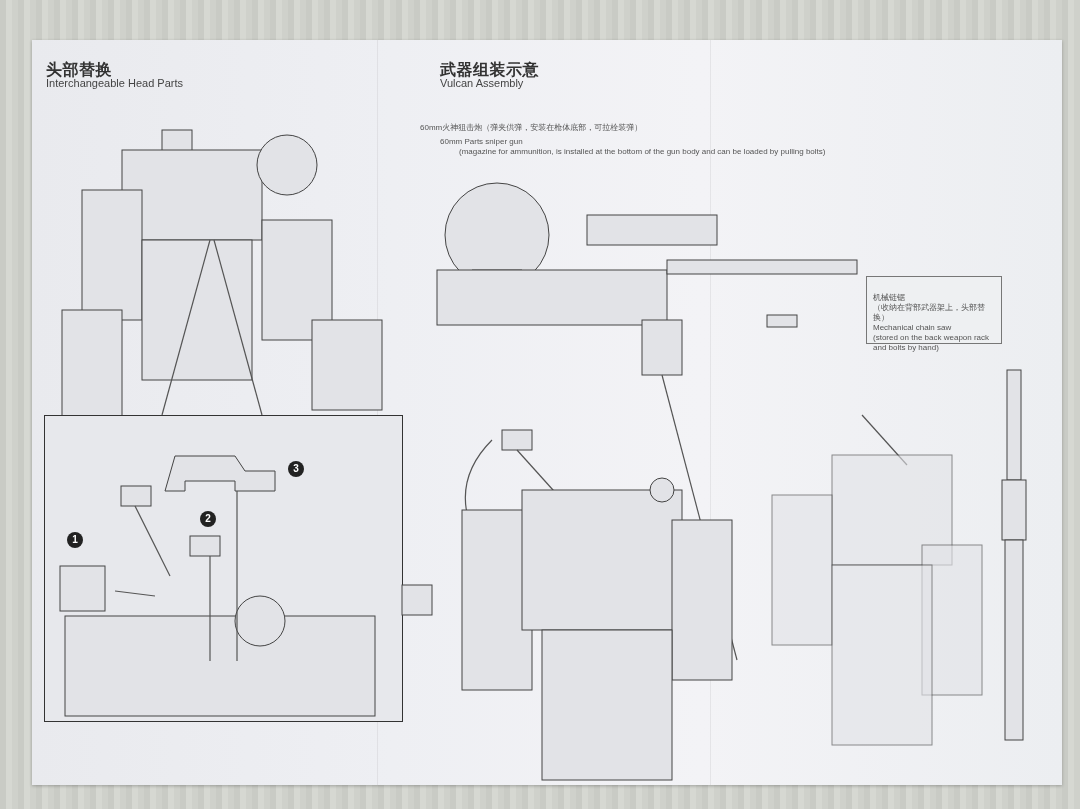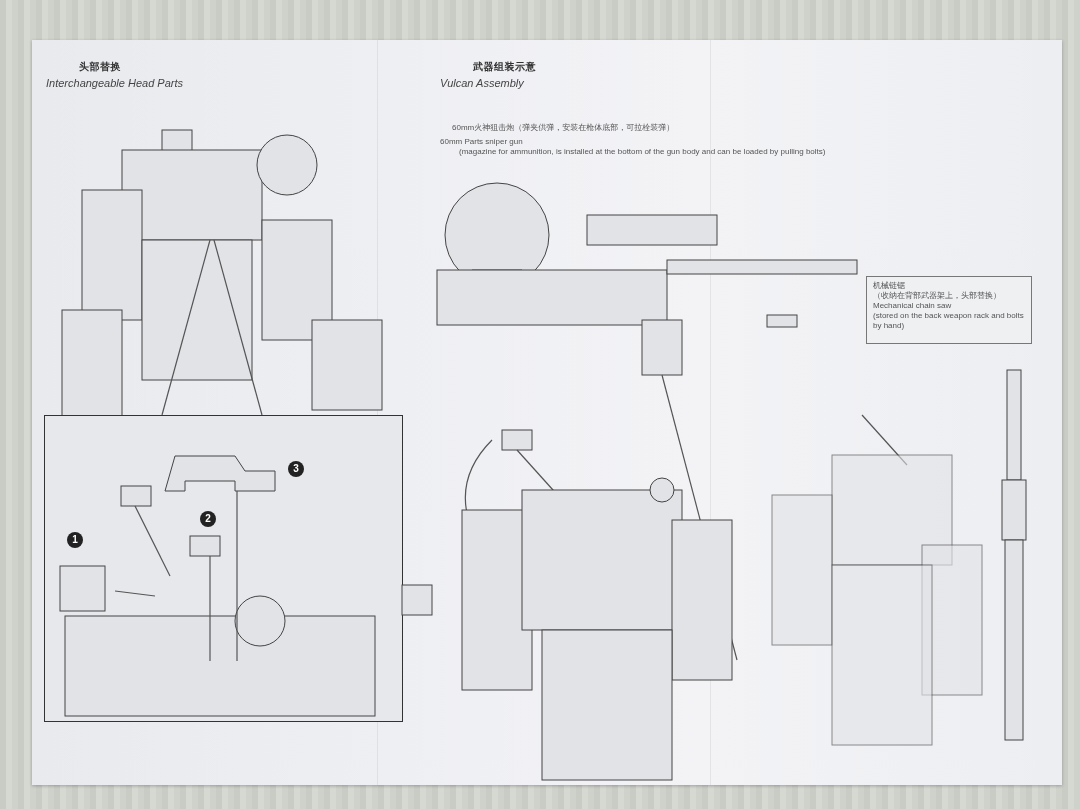--- a/index.html
+++ b/index.html
@@ -7,27 +7,27 @@
     width:1080px; height:809px; overflow:hidden; position:relative;
     background: repeating-linear-gradient(90deg,#c9cbc5 0 6px,#d6d8d2 6px 12px,#cfd1cb 12px 18px);
     font-family: "Liberation Sans", sans-serif;
   }
   .sheet {
     position:absolute; left:32px; top:40px; width:1030px; height:745px;
     background: linear-gradient(90deg,#e9eaee 0%,#eeeff3 35%,#f3f3f6 65%,#eceef1 100%);
     box-shadow: 0 1px 3px rgba(0,0,0,0.25);
   }
   .fold { position:absolute; top:0; bottom:0; width:1px; background:rgba(0,0,0,0.06); }
-  .cn { font-size:10px; color:#333; font-weight:bold; letter-spacing:0.5px;margin-left:33px; }
-  .en { font-size:11px; color:#444;font-style:italic; }
+  .cn { font-size:16px; color:#333; font-weight:bold; letter-spacing:0.5px; }
+  .en { font-size:11px; color:#444; }
   .small { font-size:8px; color:#555; line-height:10px; }
   .abs { position:absolute; }
   .inset { position:absolute; left:12px; top:375px; width:357px; height:305px; border:1.5px solid #333; background:#e7e8ec; }
   .num { position:absolute; width:16px; height:16px; border-radius:50%; background:#222; color:#fff; font-size:10px; font-weight:bold; text-align:center; line-height:16px; }
-  .callout { position:absolute; left:834px; top:236px; width:166px; height:68px; border:1px solid #777; background:#eef0f2; padding:4px 6px; box-sizing:border-box; }
+  .callout { position:absolute; left:834px; top:236px; width:136px; height:68px; border:1px solid #777; background:#eef0f2; padding:16px 6px; box-sizing:border-box; }
   svg { position:absolute; overflow:visible; }
   .ln { stroke:#555; stroke-width:1.2; fill:none; }
   .fl { stroke:#444; stroke-width:1; fill:#e2e3e7; }
 </style>
 </head>
 <body>
 
 <div class="sheet">
   <div class="fold" style="left:345px"></div>
   <div class="fold" style="left:678px"></div>
@@ -62,21 +62,21 @@
       <line class="ln" x1="110" y1="180" x2="70" y2="175"></line>
     </svg>
     <div class="num" style="left:22px;top:116px">1</div>
     <div class="num" style="left:155px;top:95px">2</div>
     <div class="num" style="left:243px;top:45px">3</div>
   </div>
 
   <div class="abs cn" style="left:408px;top:20px">武器组装示意</div>
   <div class="abs en" style="left:408px;top:37px">Vulcan Assembly</div>
 
-  <div class="abs small" style="left:420px;top:83px">60mm火神狙击炮（弹夹供弹，安装在枪体底部，可拉栓装弹）</div>
+  <div class="abs small" style="left:388px;top:83px">60mm火神狙击炮（弹夹供弹，安装在枪体底部，可拉栓装弹）</div>
   <div class="abs small" style="left:408px;top:97px">60mm Parts sniper gun</div>
   <div class="abs small" style="left:427px;top:107px">(magazine for ammunition, is installed at the bottom of the gun body and can be loaded by pulling bolts)</div>
 
   <svg style="left:405px;top:140px" width="440" height="200">
     <circle class="fl" cx="60" cy="55" r="52"></circle>
     <line class="ln" x1="35" y1="90" x2="85" y2="90"></line>
     <rect class="fl" x="0" y="90" width="230" height="55"></rect>
     <rect class="fl" x="150" y="35" width="130" height="30"></rect>
     <rect class="fl" x="230" y="80" width="190" height="14"></rect>
     <rect class="fl" x="205" y="140" width="40" height="55"></rect>

